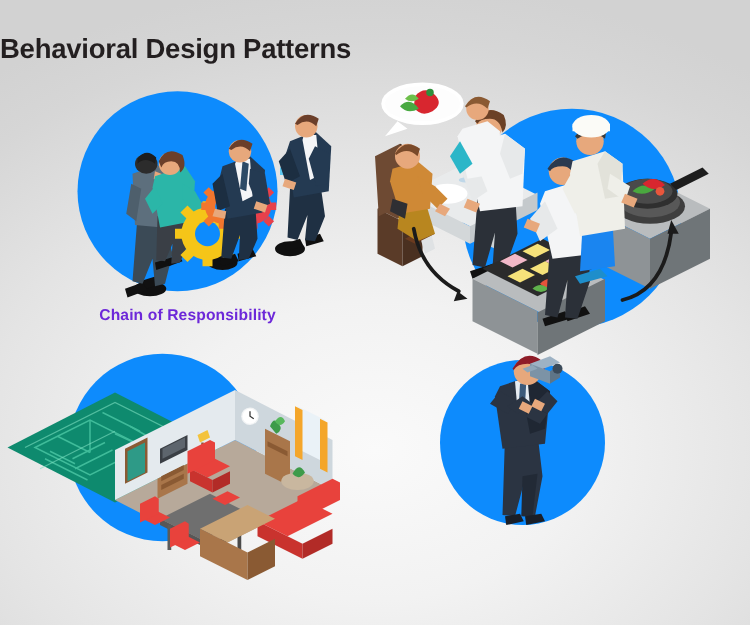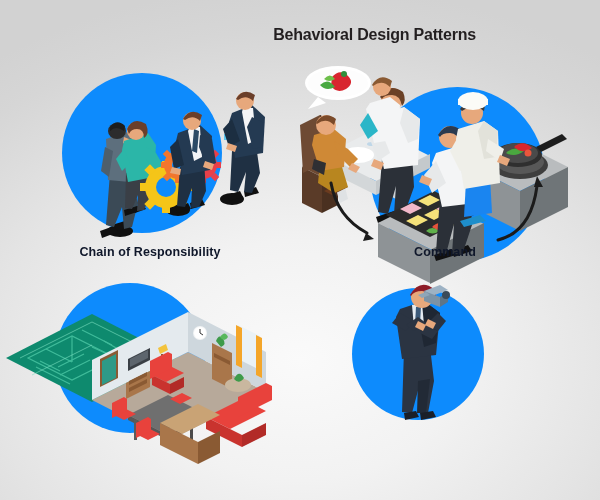--- a/index.html
+++ b/index.html
@@ -9,30 +9,30 @@
     background:#e2e2e2;
     background-image: radial-gradient(ellipse 85% 75% at 50% 72%, #fafafa 0%, #f2f2f2 32%, #e4e4e4 62%, #d6d6d6 88%, #d2d2d2 100%);
     overflow:hidden;
     position:relative;
   }
   #stage { position:absolute; inset:0; }
 
   
   .title {
     position:absolute; top:26px; left:0; width:476px;
-    text-align:right;
-    font-size:16px; font-weight:bold; color:#231f20;
+    text-align:left;
+    font-size:22px; font-weight:bold; color:#231f20;
     letter-spacing:-0.2px;
   }
 
   
   .panel { position:absolute; }
   .caption {
     position:absolute; width:100%; text-align:center;
-    font-size:12.5px; font-weight:bold; color:#0f172a;
+    font-size:12.5px; font-weight:bold; color:#6d28d9;
     letter-spacing:.1px;
   }
   .blue-circle { position:absolute; border-radius:50%; background:#0d8bfd; }
 
   
   #p1 { left:0; top:55px; width:300px; height:220px; }
   #p1 .blue-circle { left:62px; top:18px; width:160px; height:160px; }
 
   
   #p2 { left:290px; top:55px; width:310px; height:220px; }
@@ -310,21 +310,20 @@
         <path d="M41 128 q6 34 36 50"></path>
       </g>
       <path d="M76 178 l8 6 l-11 2 z" fill="#1b1b1b"></path>
 
       <g fill="none" stroke="#1b1b1b" stroke-width="3" stroke-linecap="round">
         <path d="M208 185 q33 -8 39 -54"></path>
       </g>
       <path d="M244 132 l3 -11 l6 11 z" fill="#1b1b1b"></path>
     </svg>
 
-    <div class="caption" style="top:190px">Command</div>
   </div>
 
   <div class="panel" id="p3">
     <div class="blue-circle"></div>
 
     <svg width="300" height="180" style="position:absolute;left:0;top:0">
 
       <g>
         <path d="M6 83 l86 -44 l86 44 l-86 44 z" fill="#0e8a6e"></path>
         <g stroke="#49c5a2" stroke-width="1.2" fill="none" opacity=".85">

